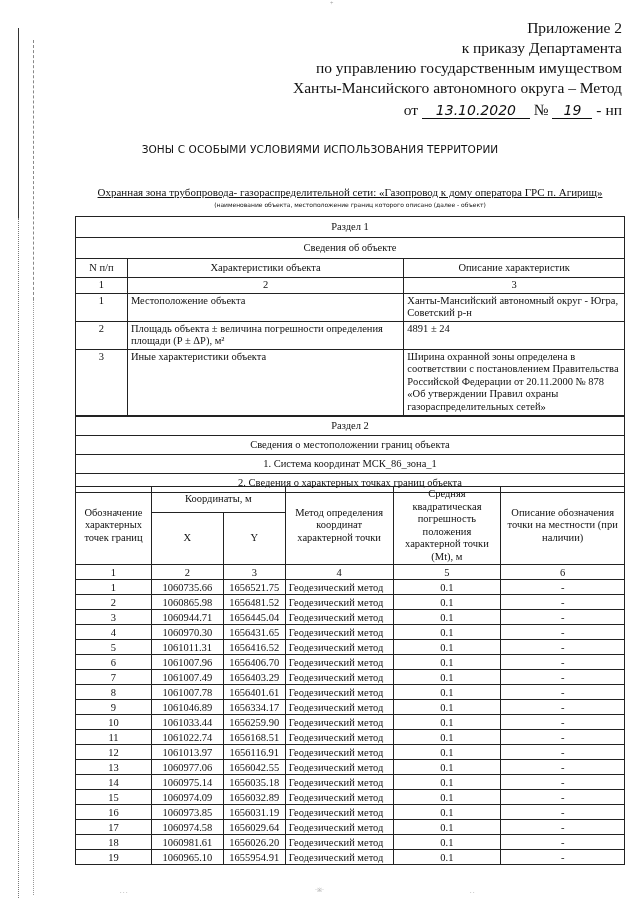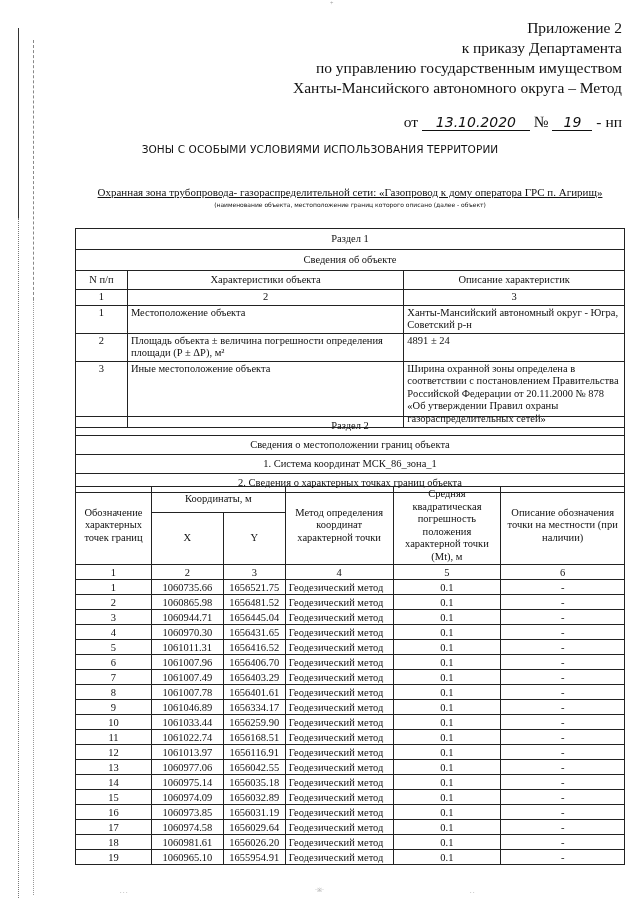--- a/index.html
+++ b/index.html
@@ -9,21 +9,21 @@
   }
   .scan-line { position: absolute; border-left: 1px dashed #666; }
   .scan-line.l1 { left: 18px; top: 28px; height: 190px; border-left: 1px solid #333; }
   .scan-line.l1b { left: 18px; top: 218px; height: 680px; border-left: 1px dotted #777; }
   .scan-line.l2 { left: 33px; top: 40px; height: 260px; border-left: 1px dashed #888; }
   .scan-line.l2b { left: 33px; top: 300px; height: 595px; border-left: 1px dotted #999; }
   .header {
     position: absolute; right: 18px; top: 18px; text-align: right;
     font-size: 15.5px; line-height: 20px;
   }
-  .header .order-line { margin-top: 14px; font-size: 15.5px; }
+  .header .order-line { margin-top: 2px; font-size: 15.5px; }
   .hand { font-family: "DejaVu Sans", sans-serif; font-style: italic; font-size: 14px;
     display: inline-block; border-bottom: 1px solid #111; text-align: center; line-height: 16px; }
   .hand.date { width: 108px; }
   .hand.num { width: 40px; }
   .title {
     position: absolute; left: 0; width: 640px; top: 139px; text-align: center;
     font-family: "DejaVu Sans", sans-serif; font-size: 10.5px; line-height: 20px; letter-spacing: 0.1px;
   }
   .object-name {
     position: absolute; left: 0; width: 700px; top: 186px; text-align: center;
@@ -33,21 +33,21 @@
     position: absolute; left: 0; width: 700px; top: 201px; text-align: center;
     font-size: 6px; font-family: "DejaVu Sans", sans-serif;
   }
   table.doc {
     position: absolute; left: 75px; width: 550px; border-collapse: collapse;
     font-size: 10.5px; font-family: "Liberation Serif", serif;
   }
   table.doc td { border: 1px solid #222; padding: 1px 3px; vertical-align: top; line-height: 12.5px; }
   .c { text-align: center; }
   .vc { vertical-align: middle !important; }
-  table#t1 { top: 228px; }
+  table#t1 { top: 216px; }
   table#t1 td.sec { height: 18px; text-align: center; vertical-align: middle; }
   table#t1 tr.hd td { height: 16px; }
   table#t2 { top: 416px; }
   table#t2 td.sec { height: 16px; text-align: center; vertical-align: middle; }
   table#t3 { top: 486px; }
   table#t3 td { vertical-align: middle; }
   table#t3 tr.data td { height: 14px; padding: 0 3px; line-height: 13px; text-align: center; }
   table#t3 tr.data td.m { text-align: left; }
   .noise { position: absolute; font-size: 6px; color: #999; }
 </style>
@@ -108,21 +108,21 @@
     <td>Местоположение объекта</td>
     <td>Ханты-Мансийский автономный округ - Югра, Советский р-н</td>
   </tr>
   <tr style="height:28px">
     <td class="c">2</td>
     <td>Площадь объекта ± величина погрешности определения площади (P ± ΔP), м²</td>
     <td>4891 ± 24</td>
   </tr>
   <tr style="height:66px">
     <td class="c">3</td>
-    <td>Иные местоположение объекта</td>
+    <td>Иные характеристики объекта</td>
     <td>Ширина охранной зоны определена в соответствии с постановлением Правительства Российской Федерации от 20.11.2000 № 878 «Об утверждении Правил охраны газораспределительных сетей»</td>
   </tr>
 </tbody>
   </table>
 
 <table class="doc" id="t2">
   <tbody>
       <tr>
         <td class="sec">Раздел 2</td>
       </tr>

